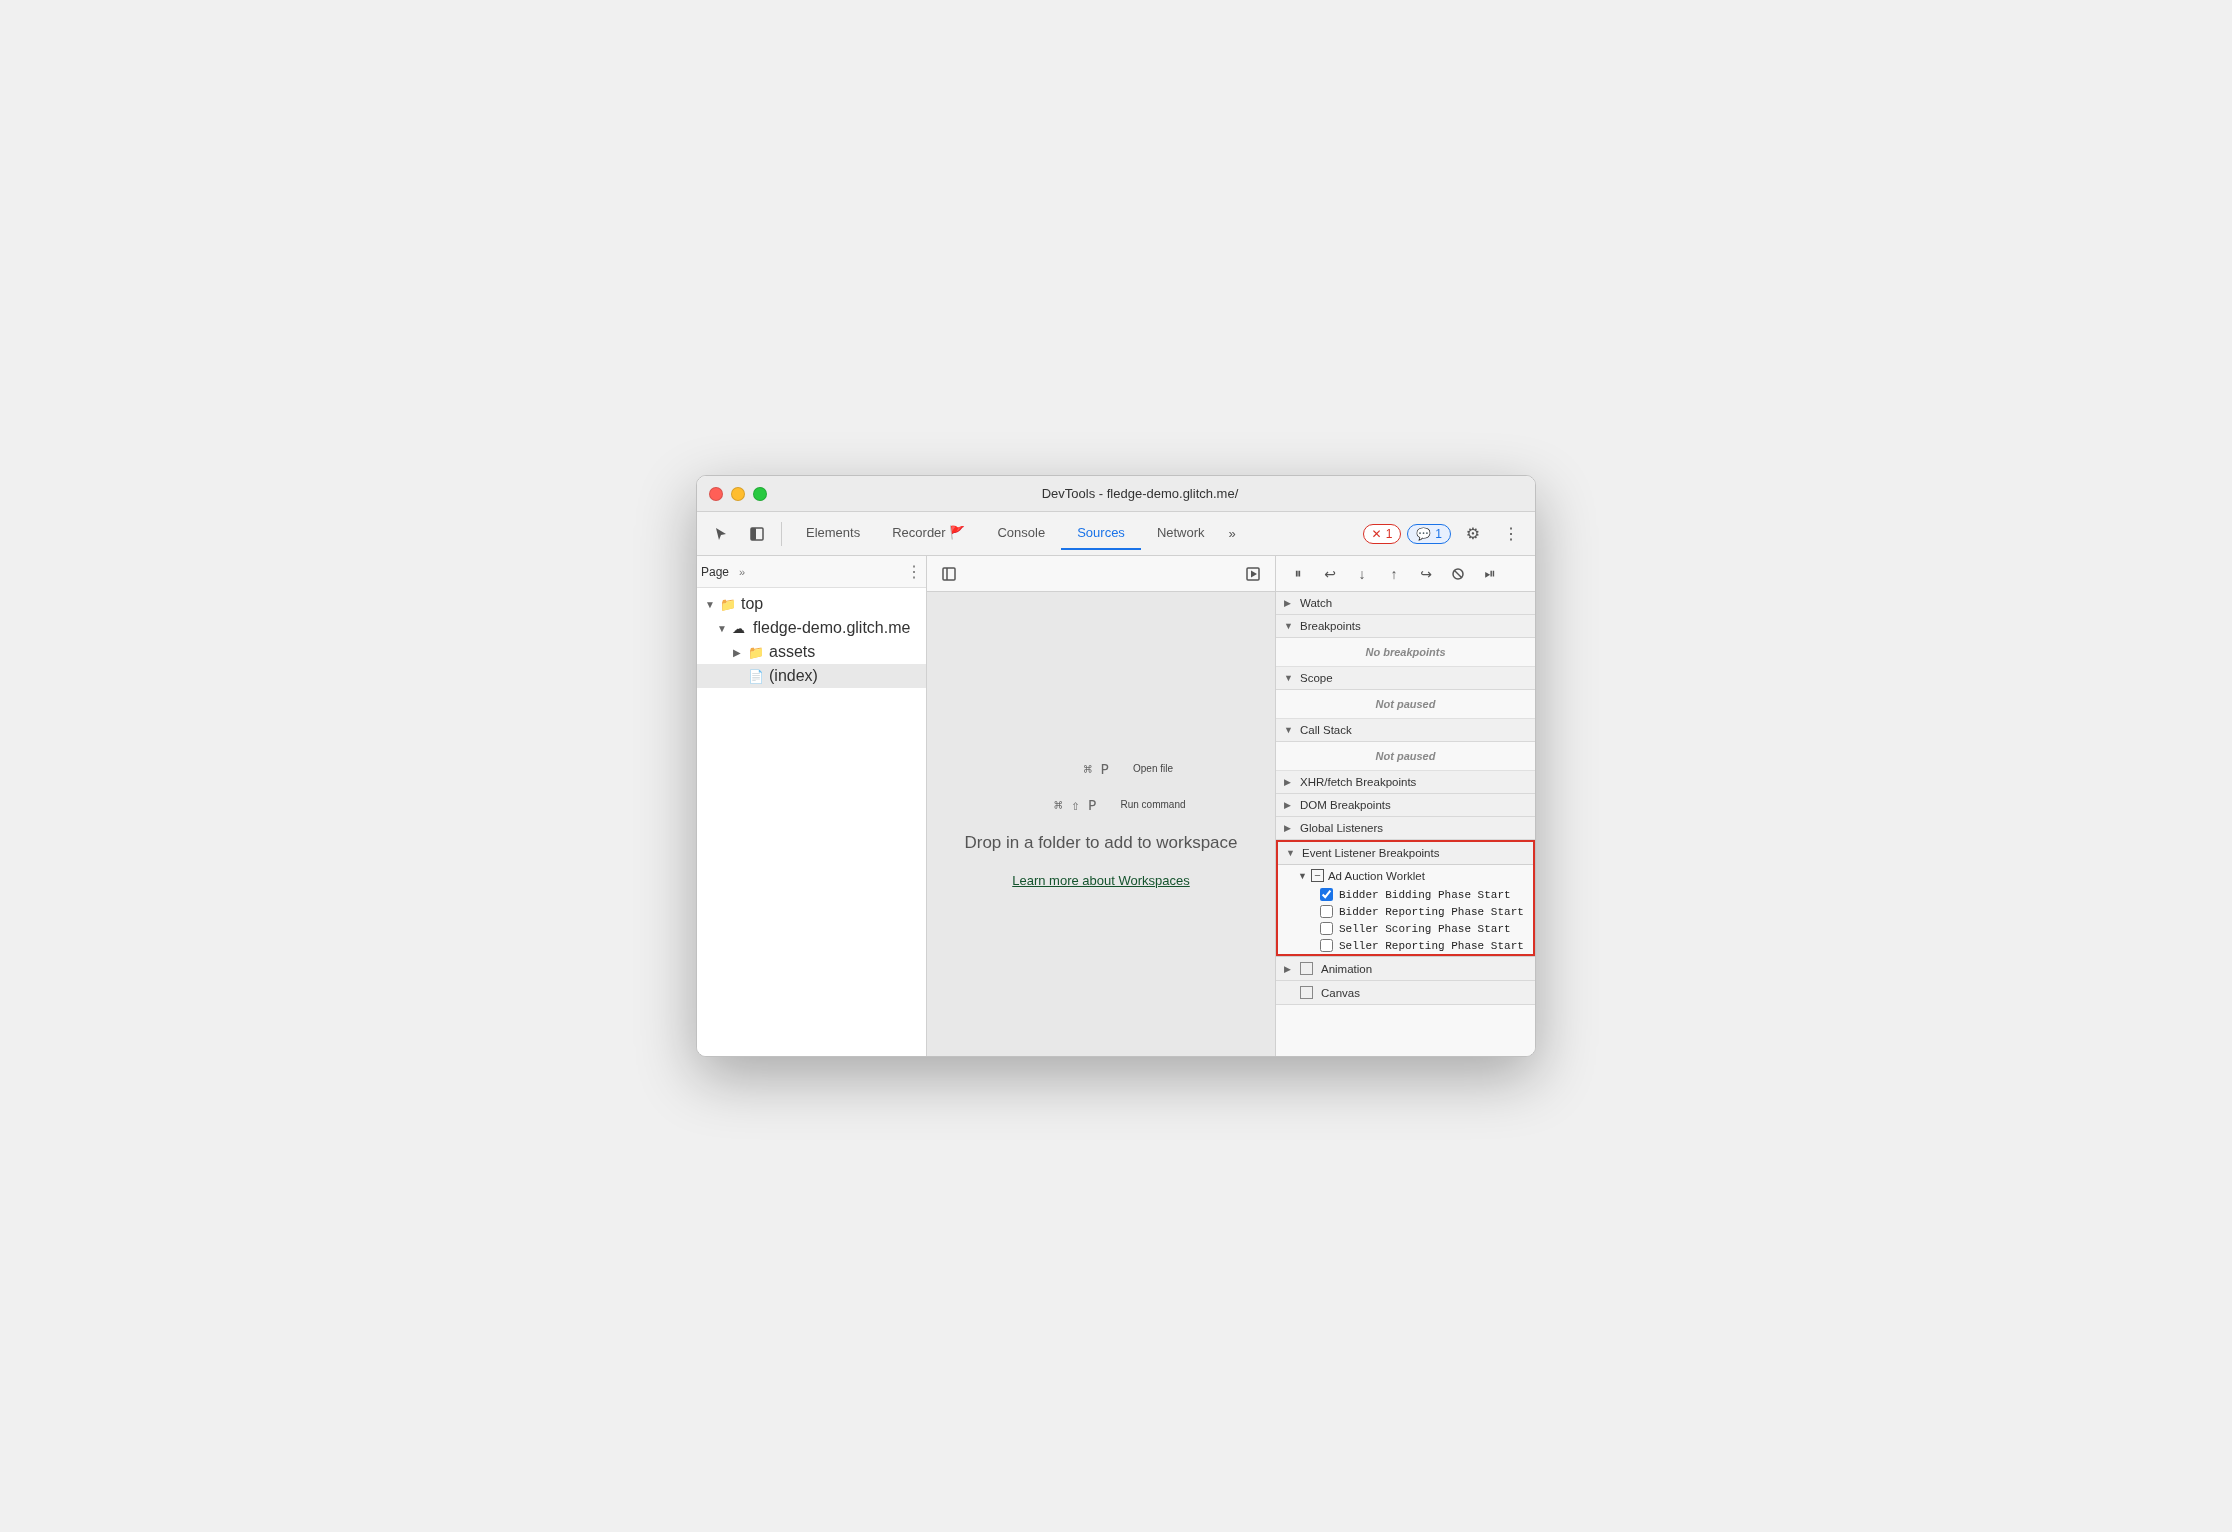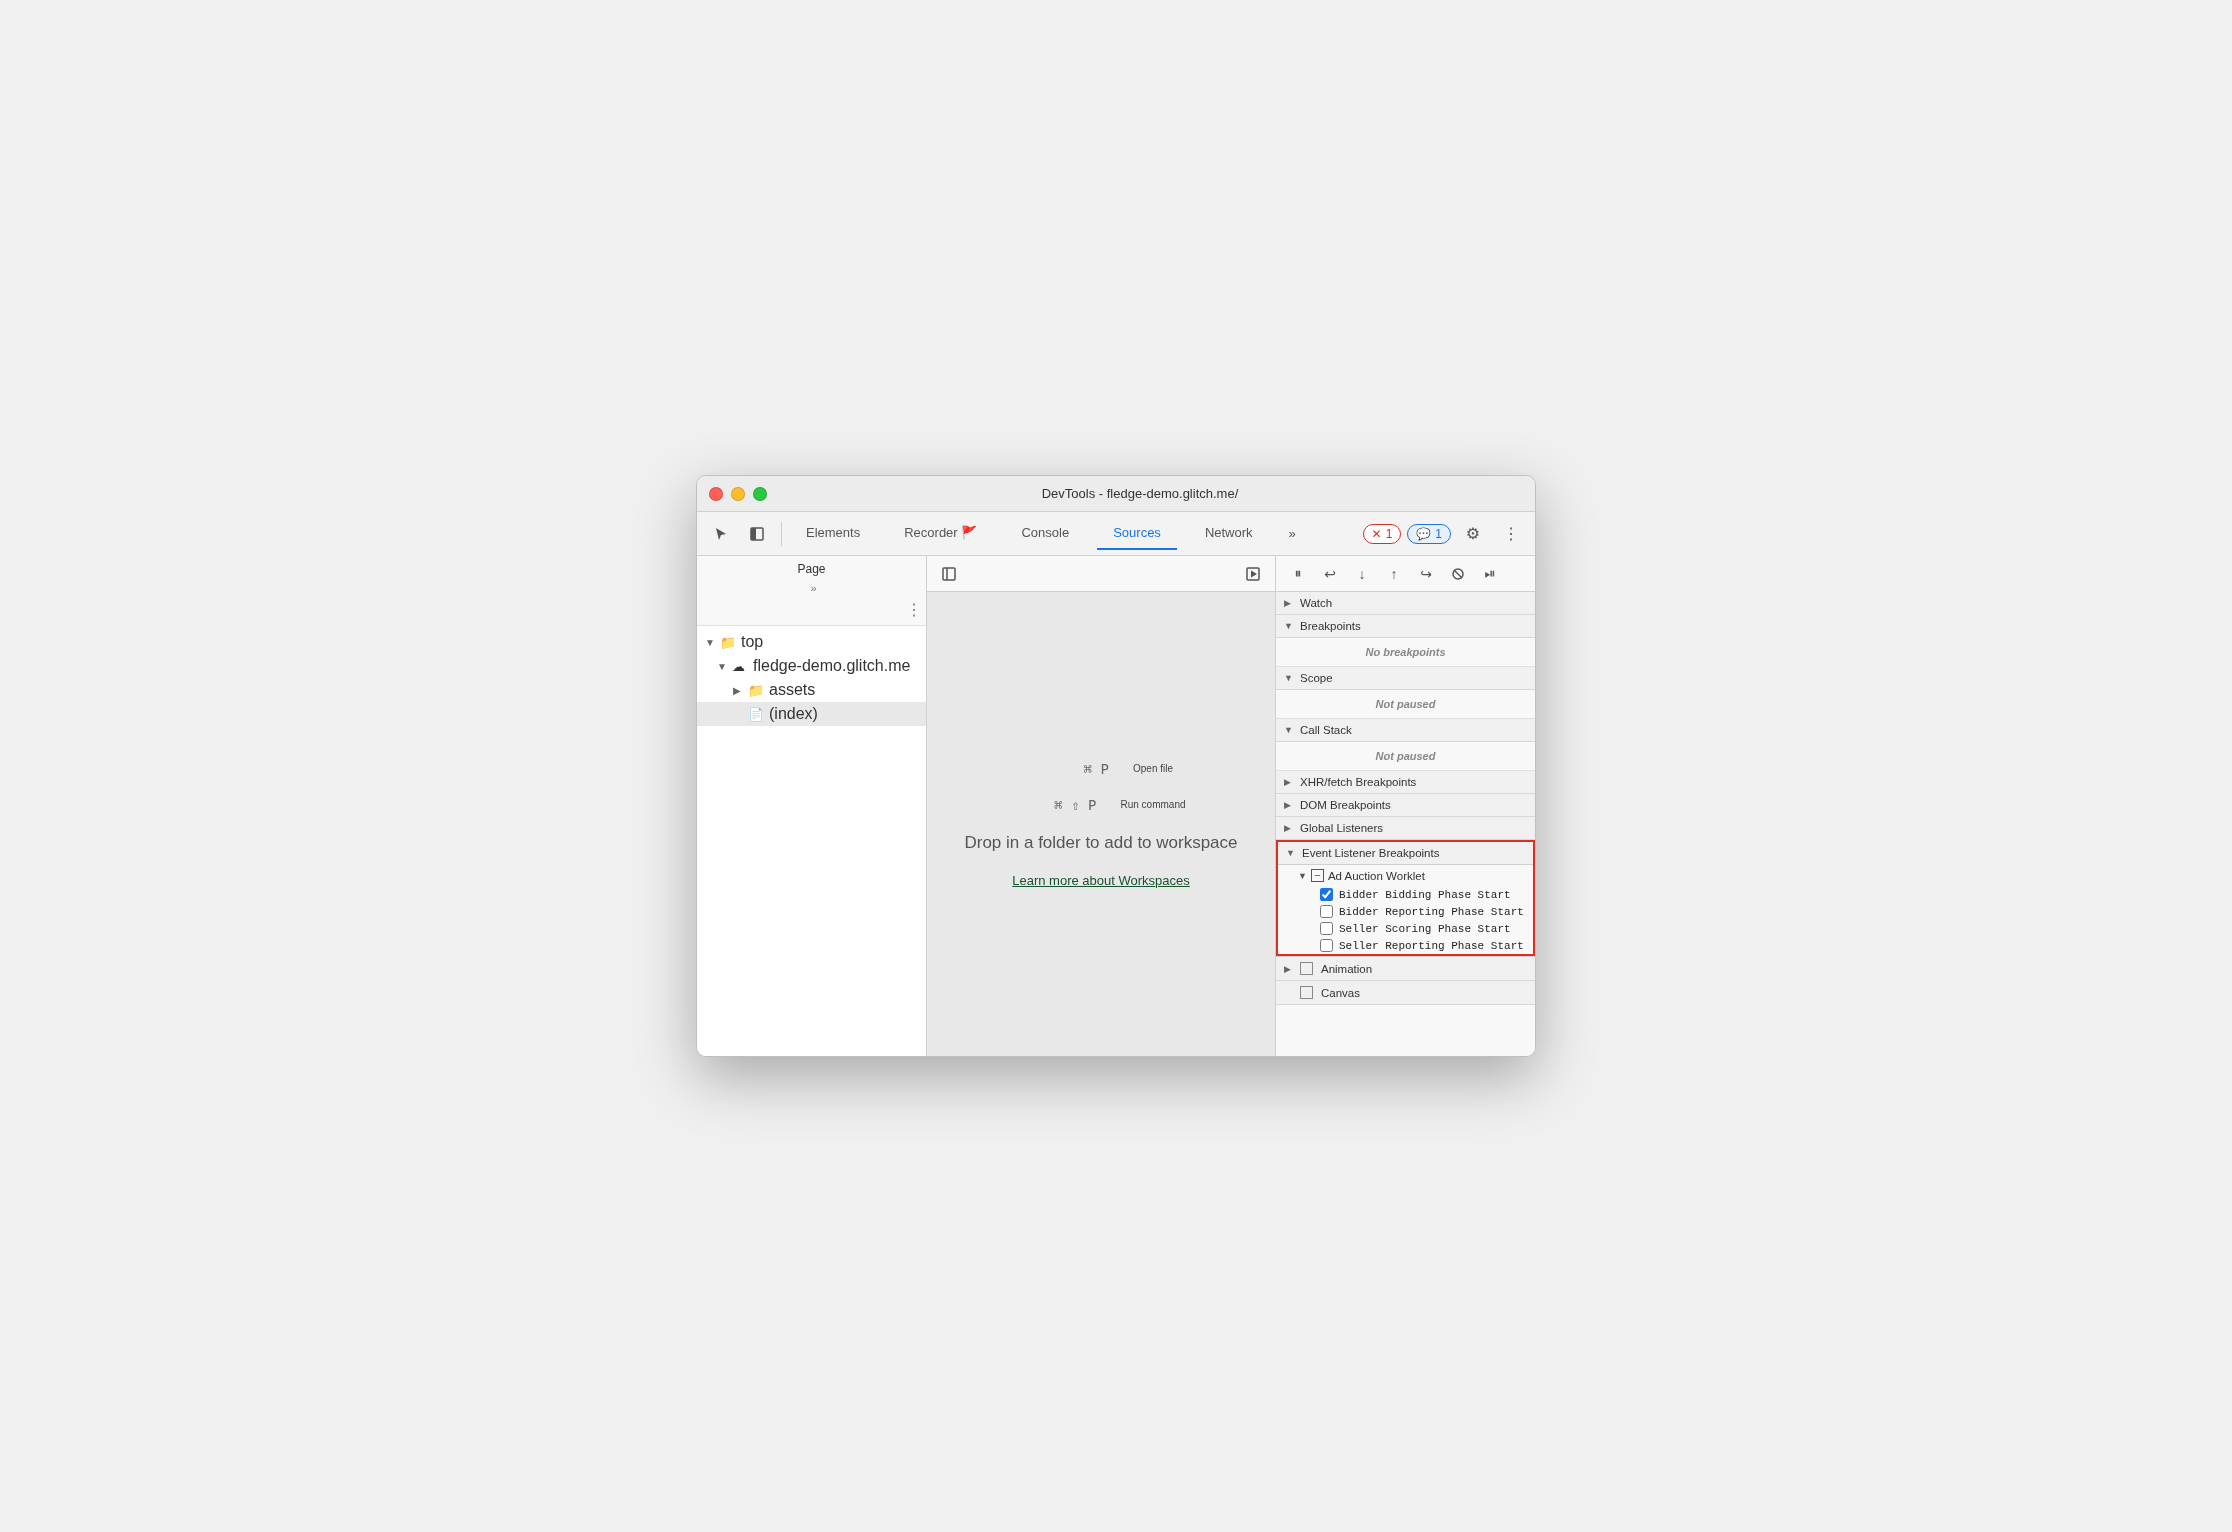--- a/index.html
+++ b/index.html
@@ -78,21 +78,21 @@
     .toolbar-divider {
       width: 1px;
       height: 24px;
       background: #ccc;
       margin: 0 4px;
     }
     .tab-nav {
       display: flex;
       align-items: center;
       flex: 1;
-      gap: 12px;
+      gap: 0;
     }
     .tab-item {
       padding: 8px 16px;
       font-size: 13px;
       color: #555;
       cursor: pointer;
       border-bottom: 2px solid transparent;
       white-space: nowrap;
     }
     .tab-item.active {
@@ -138,21 +138,20 @@
       flex-direction: column;
       background: #fff;
     }
     .left-panel-header {
       display: flex;
       align-items: center;
       padding: 6px 4px;
       border-bottom: 1px solid #e0e0e0;
       background: #f8f8f8;
       gap: 6px;
-      flex-direction: column;
     }
     .panel-header-label {
       font-size: 12px;
       color: #333;
       font-weight: 500;
     }
     .panel-header-more {
       font-size: 11px;
       color: #777;
       margin-left: 4px;

